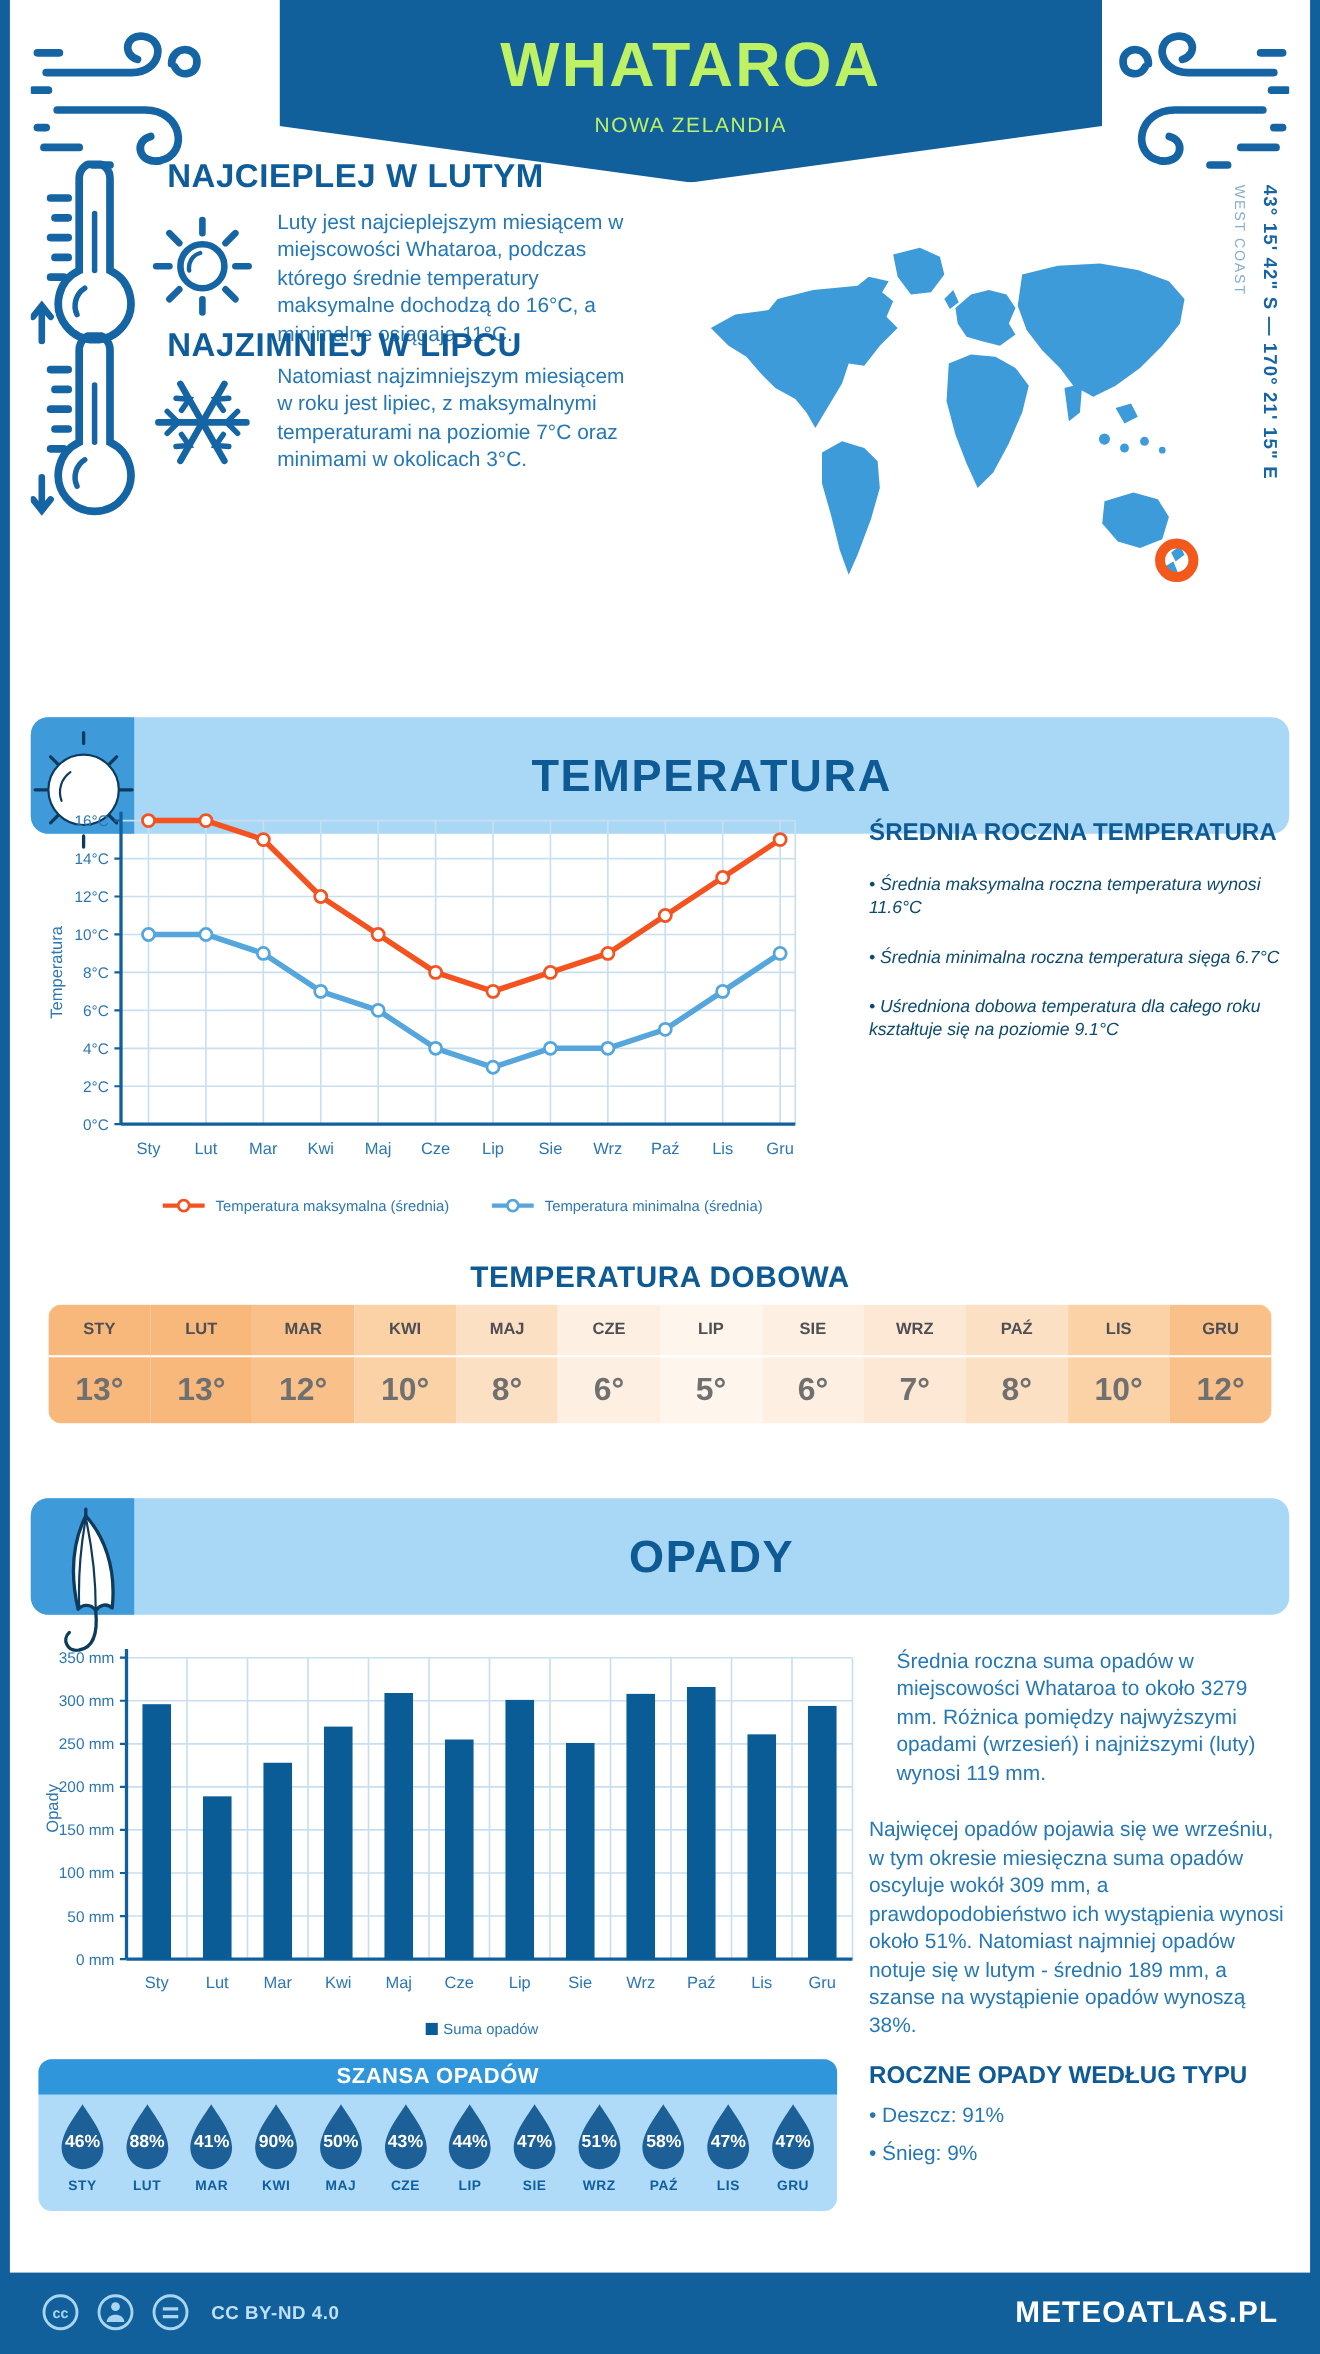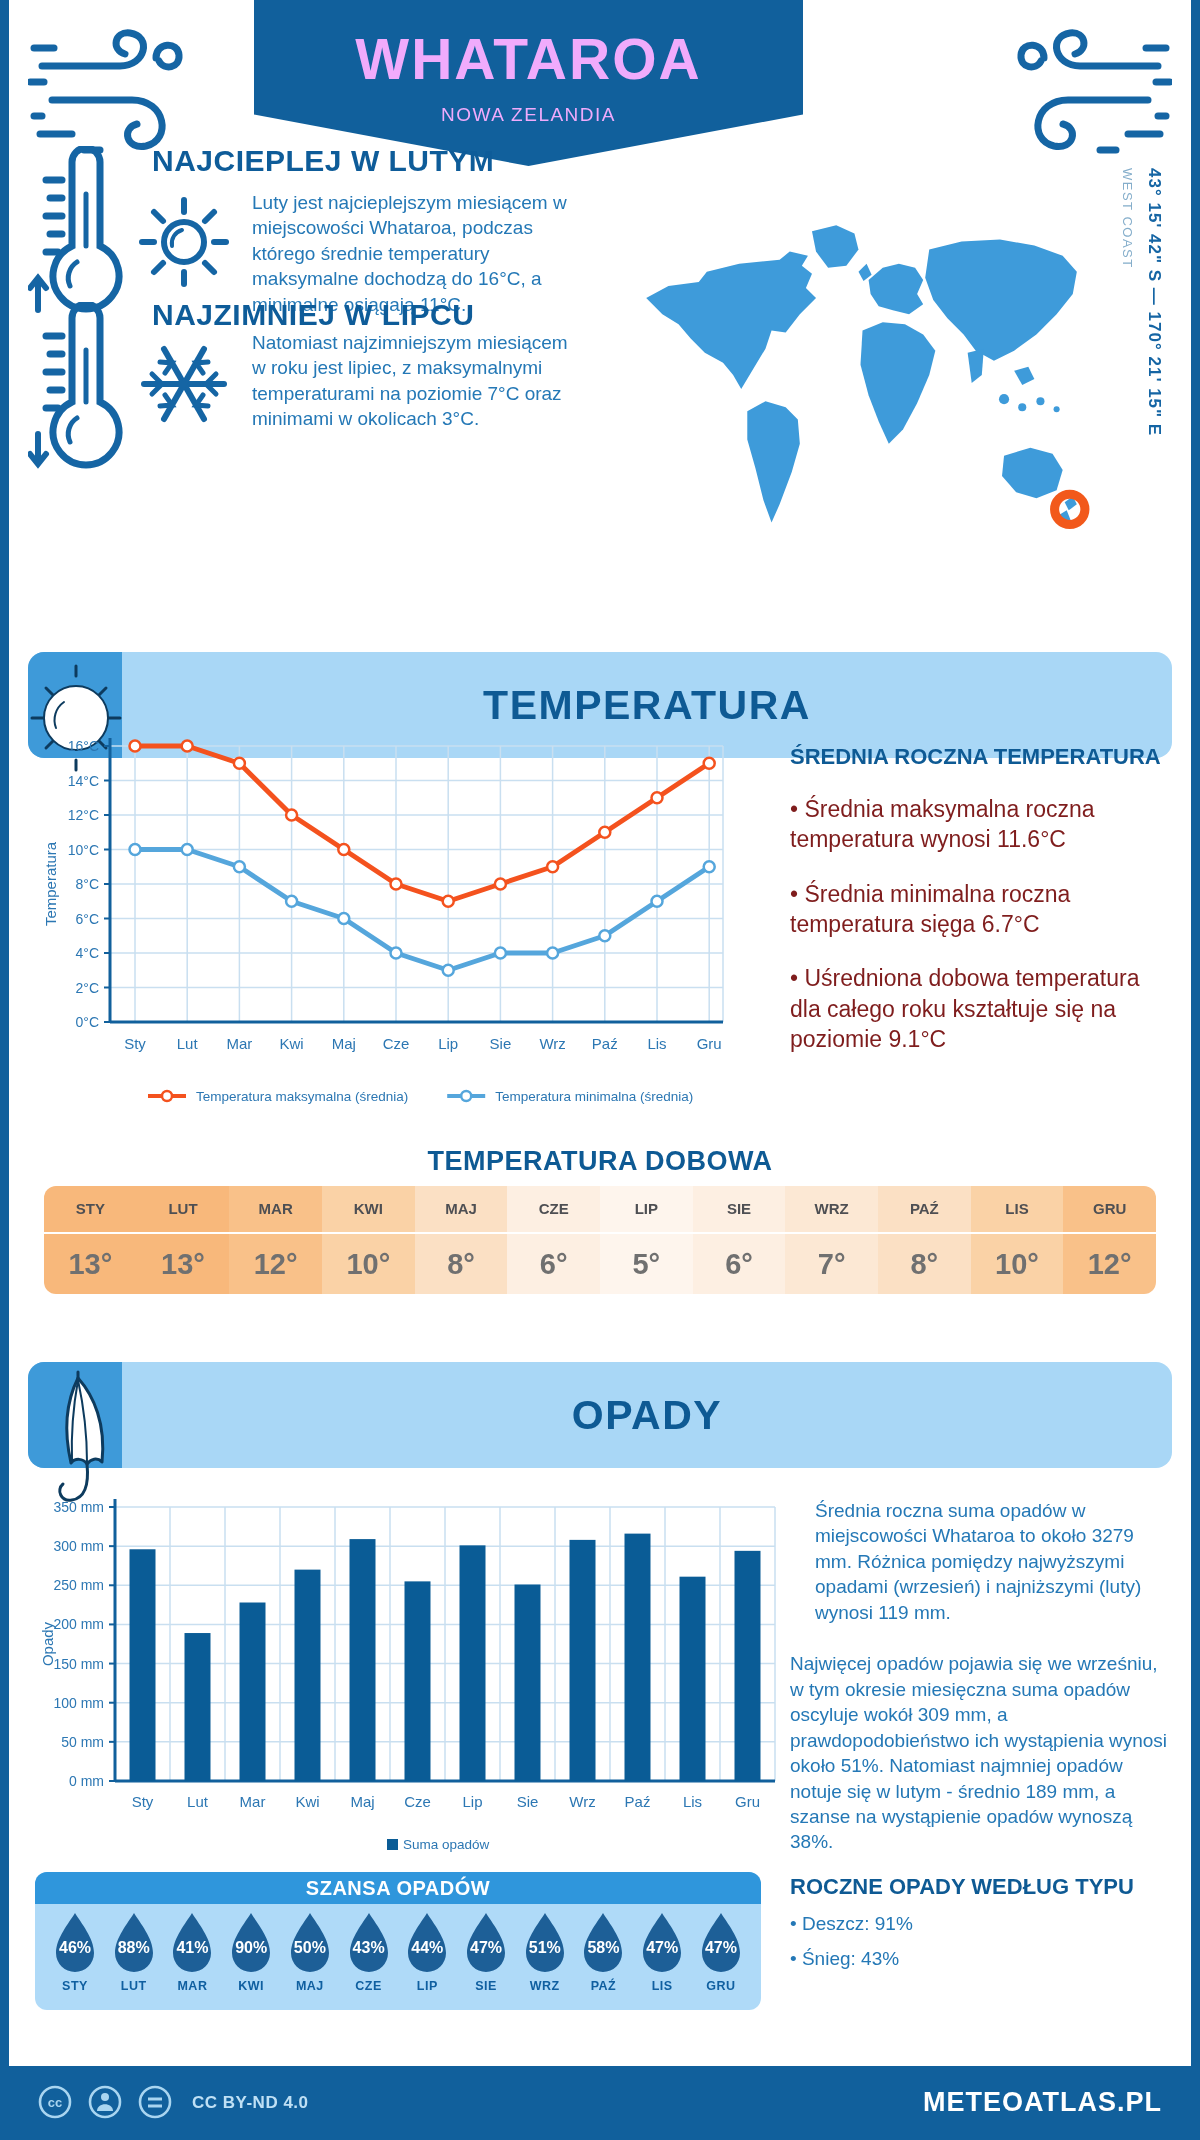--- a/index.html
+++ b/index.html
@@ -2,22 +2,22 @@
 <html><head>
 <meta charset="utf-8">
 <style>
   html,body{margin:0;padding:0;background:#e8e8e8;}
   .page{position:relative;width:1200px;height:2140px;background:#ffffff;
         font-family:"Liberation Sans",sans-serif;overflow:hidden;margin:0 auto;}
   .side-border{position:absolute;top:0;bottom:0;width:9px;background:#11609C;}
   .side-border.left{left:0;} .side-border.right{right:0;}
 
   
-  .header-banner{position:absolute;left:254px;top:0;width:549px;height:166px;background:#11609C;
-    clip-path:polygon(0 0,100% 0,100% 69%,50% 100%,0 69%);text-align:center;color:#f0abfc;}
+  .header-banner{position:absolute;left:254px;top:0;width:748px;height:166px;background:#11609C;
+    clip-path:polygon(0 0,100% 0,100% 69%,50% 100%,0 69%);text-align:center;color:#bef264;}
   .header-title{padding-top:26px;font-size:57px;font-weight:bold;letter-spacing:2px;}
   .header-subtitle{margin-top:12px;font-size:19px;letter-spacing:1.5px;}
   .wind{position:absolute;top:22px;width:180px;height:138px;}
   .wind.left{left:28px;} .wind.right{left:992px;transform:scaleX(-1);}
 
   
   .hl-heading{position:absolute;font-size:30px;font-weight:bold;color:#0E5C99;letter-spacing:.5px;}
   .para{position:absolute;font-size:19px;line-height:1.34;color:#2478B6;}
 
   
@@ -28,21 +28,21 @@
 
   
   .section-banner{position:absolute;left:28px;width:1144px;height:106px;background:#A9D7F6;border-radius:16px;}
   .banner-iconbox{position:absolute;left:0;top:0;width:94px;height:106px;background:#3E9AD9;border-radius:16px 0 0 16px;}
   .banner-title{position:absolute;left:94px;right:0;top:0;height:106px;line-height:106px;text-align:center;
     font-size:41px;font-weight:bold;color:#0E5A94;letter-spacing:1.5px;}
   .banner-icon{position:absolute;left:8px;top:6px;overflow:visible;}
 
   
   .panel-title{font-size:22px;font-weight:bold;color:#0E5A94;}
-  .panel-bullet{font-size:23px;line-height:1.32;color:#7f1d1d;margin-top:24px;}
+  .panel-bullet{font-size:16px;line-height:1.32;color:#0c4a6e;margin-top:24px;font-style:italic;}
 
   
   .daily-title{position:absolute;left:0;right:0;top:1146px;text-align:center;
     font-size:27px;font-weight:bold;color:#0E5A94;letter-spacing:.5px;}
   .daily-table{position:absolute;left:44px;top:1186px;width:1112px;border-radius:12px;overflow:hidden;}
   .trow{display:grid;grid-template-columns:repeat(12,1fr);}
   .tcell-m{height:46px;line-height:46px;text-align:center;font-size:15px;font-weight:bold;color:#4E4F53;
     border-bottom:2px solid #ffffff;}
   .tcell-v{height:60px;line-height:60px;text-align:center;font-size:29px;font-weight:bold;color:#707070;}
 
@@ -411,21 +411,21 @@
       <text x="368" y="361" font-size="13.5" fill="#2C77B3">Suma opadów</text>
     </svg>
 
   <div style="position:absolute;left:790px;top:1498px;width:382px;">
     <div class="para" style="position:static;margin-left:25px;">Średnia roczna suma opadów w miejscowości Whataroa to około 3279 mm. Różnica pomiędzy najwyższymi opadami (wrzesień) i najniższymi (luty) wynosi 119 mm.</div>
     <div class="para" style="position:static;margin-top:26px;">Najwięcej opadów pojawia się we wrześniu, w tym okresie miesięczna suma opadów oscyluje wokół 309 mm, a prawdopodobieństwo ich wystąpienia wynosi około 51%. Natomiast najmniej opadów notuje się w lutym - średnio 189 mm, a szanse na wystąpienie opadów wynoszą 38%.</div>
   </div>
   <div style="position:absolute;left:790px;top:1874px;width:382px;">
     <div class="type-title">ROCZNE OPADY WEDŁUG TYPU</div>
     <div class="type-bullet">• Deszcz: 91%</div>
-    <div class="type-bullet">• Śnieg: 43%</div>
+    <div class="type-bullet">• Śnieg: 9%</div>
   </div>
 
   <div class="chance-box">
     <div class="chance-strip">SZANSA OPADÓW</div>
     <div class="drops-row" id="drops-row">
         <div class="drop-item"><svg viewBox="0 0 100 124" width="50" height="62">
             <path d="M50 2 C62 22 88 52 88 82 a38 38 0 1 1 -76 0 C12 52 38 22 50 2 Z" fill="#1D5F97"></path>
           </svg><div class="drop-pct">46%</div><div class="drop-mon">STY</div></div>
         <div class="drop-item"><svg viewBox="0 0 100 124" width="50" height="62">
             <path d="M50 2 C62 22 88 52 88 82 a38 38 0 1 1 -76 0 C12 52 38 22 50 2 Z" fill="#1D5F97"></path>

